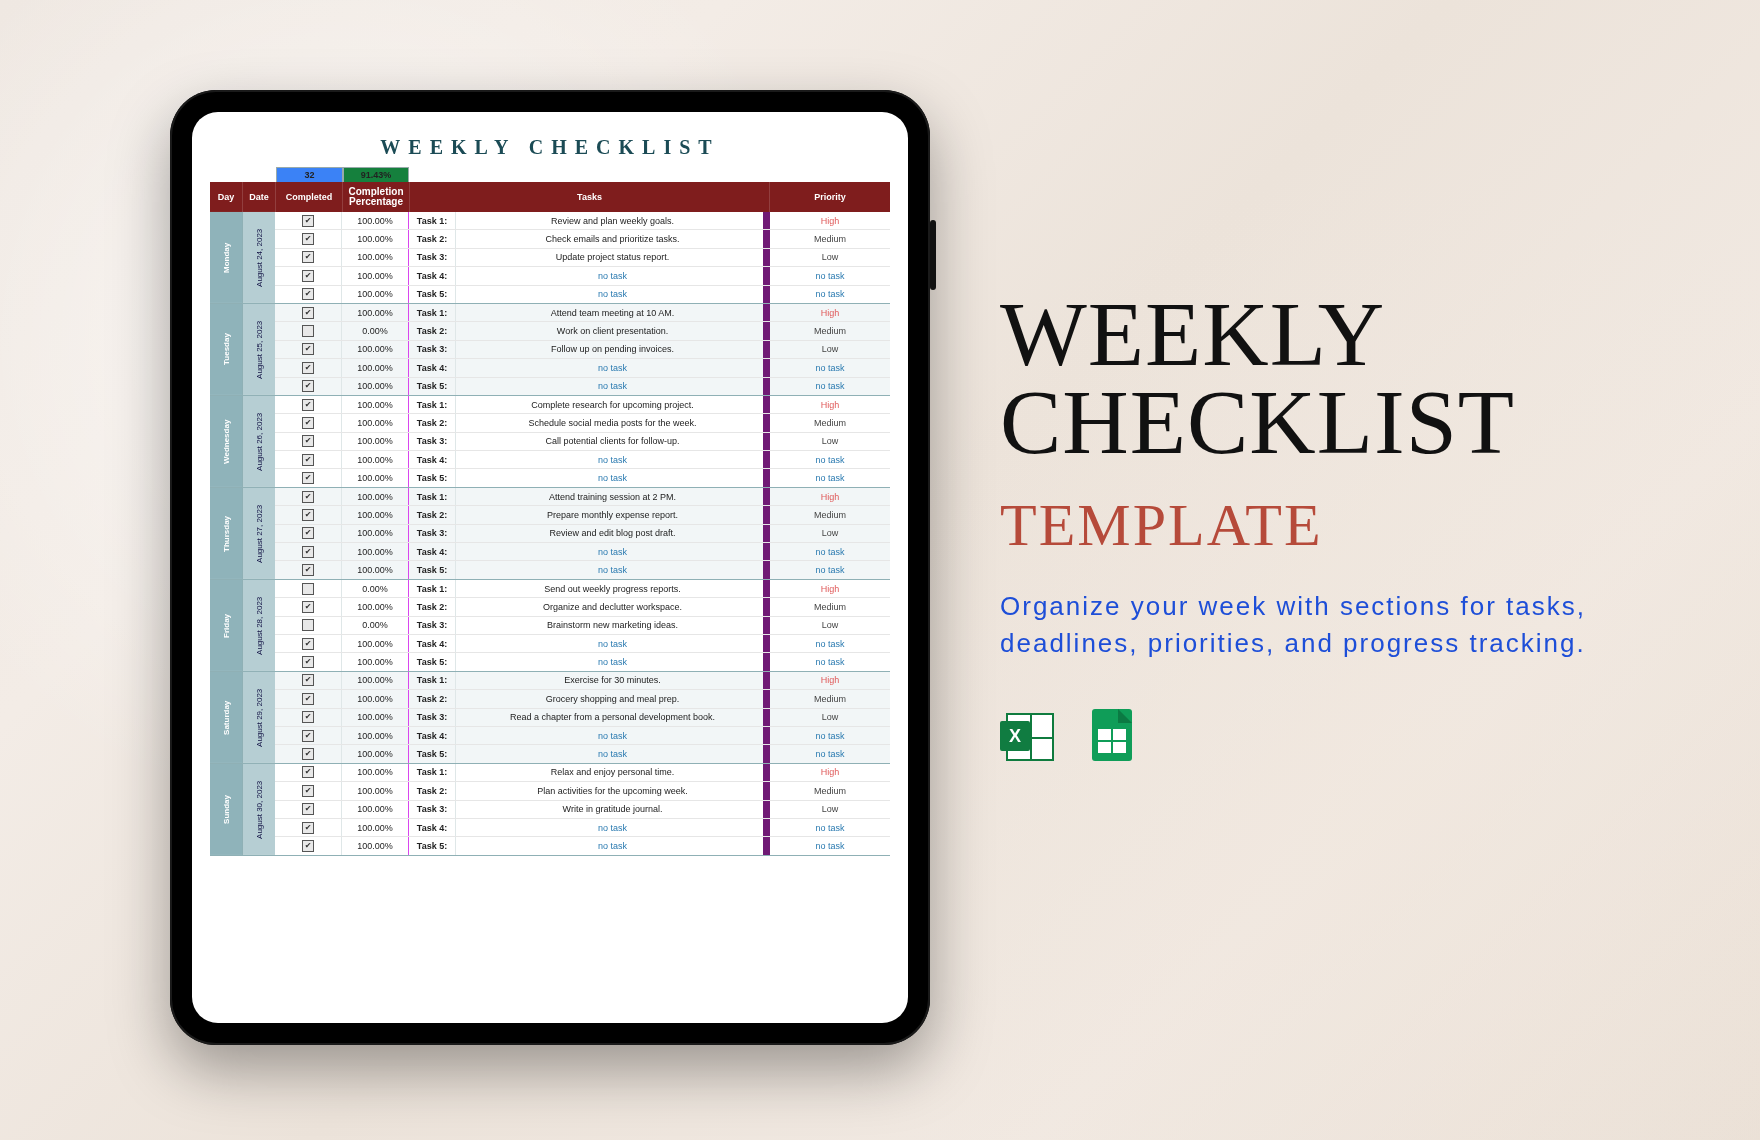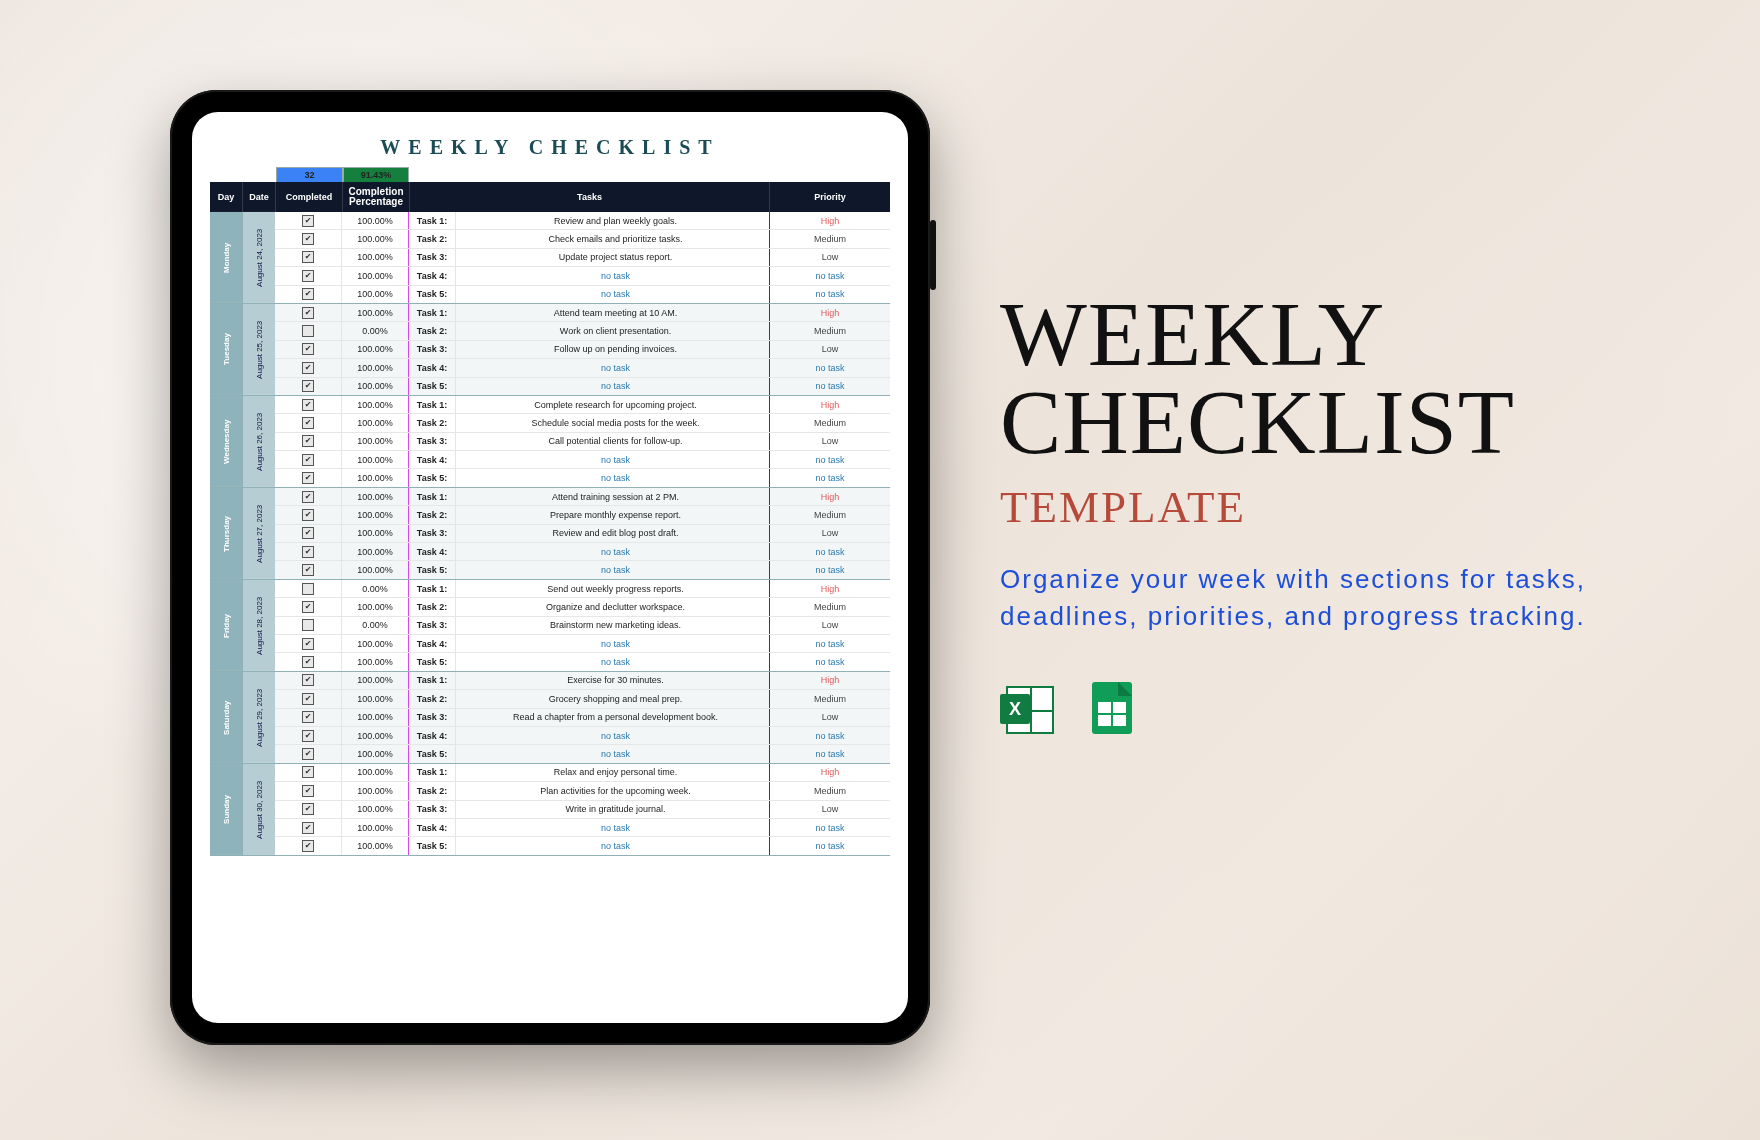--- a/index.html
+++ b/index.html
@@ -38,21 +38,21 @@
   .summary{display:flex;margin-left:66px;}
   .summary .cell{
     height:14px;line-height:14px;text-align:center;font-weight:700;
     border:1px solid #9aa;border-bottom:none;
   }
   .sum-count{width:65px;background:#3b82f6;}
   .sum-pct{width:64px;background:#15803d;}
 
   
   .hdr{
-    display:flex;background:#0f172a;color:#fff;font-weight:700;
+    display:flex;background:#7f1d1d;color:#fff;font-weight:700;
     height:30px;align-items:center;
   }
   .hdr div{display:flex;align-items:center;justify-content:center;height:100%;border-right:1px solid rgba(255,255,255,.15);}
   .col-day{width:32px;}
   .col-date{width:32px;}
   .col-chk{width:66px;}
   .col-pct{width:66px;flex-direction:column;line-height:10px;font-size:10px;}
   .col-tasks{flex:1;}
   .col-pri{width:120px;border-right:none!important;}
 
@@ -68,44 +68,44 @@
   .dc-day{width:32px;background:#8fb3ba;color:#fff;font-weight:600;}
   .dc-date{width:32px;background:#b6ced3;border-right:1px solid #8fb0b5;}
 
   .rows{flex:1;}
   .row{display:flex;height:17.4px;align-items:center;border-bottom:1px solid #e6e6e6;}
   .row:last-child{border-bottom:none;}
   .row .c{display:flex;align-items:center;justify-content:center;height:100%;}
   .c-chk{width:66px;border-right:1px solid #dfe7e8;}
   .c-pct{width:66px;border-right:1px solid #d946ef;}
   .c-tlab{width:46px;font-weight:700;border-right:1px solid #dfe7e8;}
-  .c-tdesc{flex:1;justify-content:flex-start;padding-left:6px;border-right:1px solid #701a75;}
+  .c-tdesc{flex:1;justify-content:flex-start;padding-left:6px;border-right:7px solid #701a75;}
   .c-pri{width:120px;}
 
   .pri-High{color:#e05a5a;}
   .pri-Medium{color:#444;}
   .pri-Low{color:#444;}
   .pri-notask{color:#2a7ab0;}
 
   .cbox{
     width:10px;height:10px;border:1px solid #555;background:#e8e8e8;
     display:flex;align-items:center;justify-content:center;font-size:8px;line-height:8px;
   }
   .cbox.checked::before{content:"✔";color:#333;font-size:8px;}
 
   
   .copy{position:absolute;left:1000px;top:290px;width:680px;}
   .headline{
     font-family:Georgia,'Times New Roman',serif;
     font-size:92px;line-height:.96;color:#111;letter-spacing:1px;font-weight:500;
-    margin:0 0 14px;
+    margin:0 0 24px;
   }
   .subhead{
     font-family:Georgia,'Times New Roman',serif;
-    font-size:45px;color:#b64a3a;letter-spacing:2px;margin:0 0 28px;
+    font-size:60px;color:#b64a3a;letter-spacing:2px;margin:0 0 28px;
   }
   .blurb{
     font-size:26px;line-height:1.45;color:#1d4ed8;letter-spacing:2px;
     max-width:600px;margin-bottom:44px;
   }
   .badges{display:flex;gap:28px;}
   .badge{width:56px;height:56px;position:relative;}
 
   .excel-back{position:absolute;left:6px;top:6px;width:44px;height:44px;background:#fff;border:2px solid #0f7b3e;}
   .excel-back::before,.excel-back::after{content:"";position:absolute;background:#0f7b3e;}

